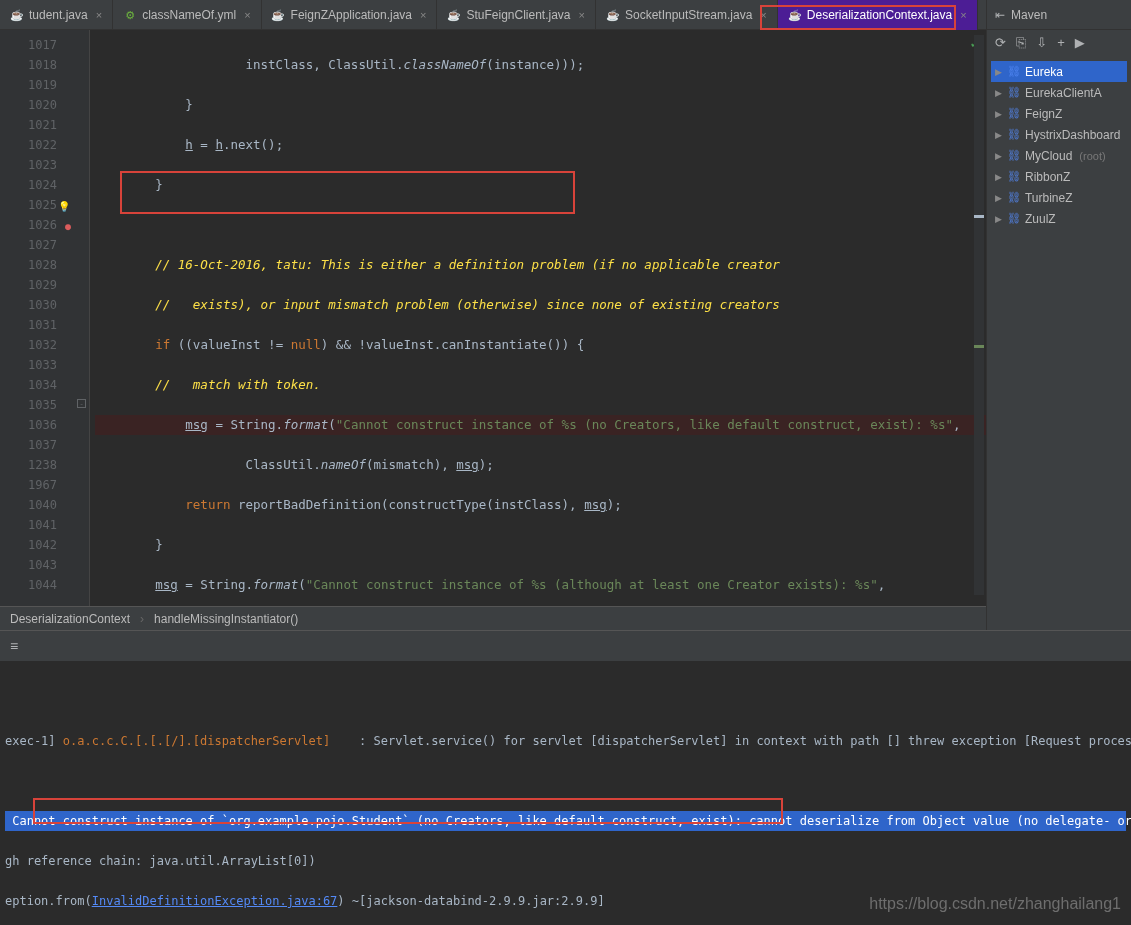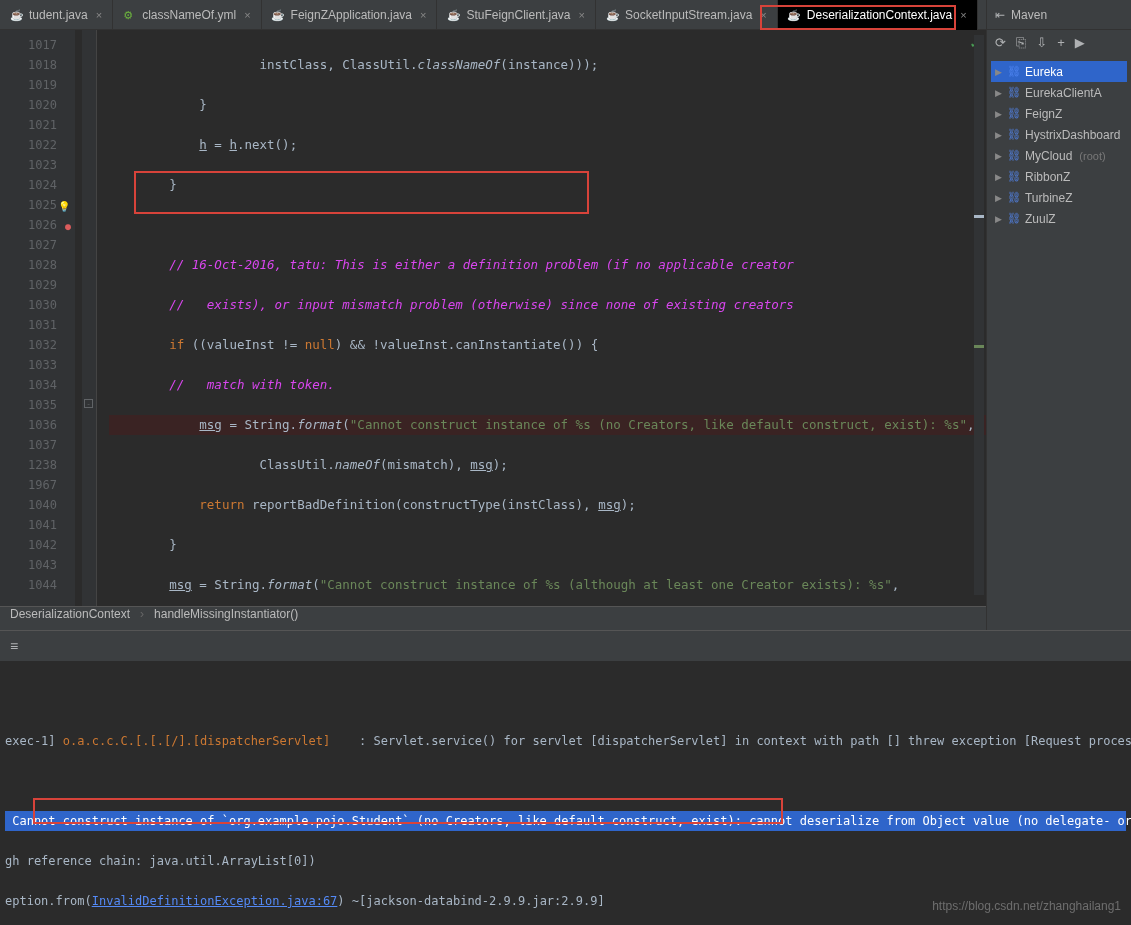--- a/index.html
+++ b/index.html
@@ -14,51 +14,52 @@
   position: relative;
 }
 .top-container { display: flex; height: 630px; }
 .editor-area { flex: 1; display: flex; flex-direction: column; background: #2b2b2b; }
 .tabs {
   display: flex;
   background: #3c3f41;
   height: 30px;
   border-bottom: 1px solid #323232;
   align-items: center;
+  text-align: center;
 }
 .tab {
   padding: 0 10px;
   height: 30px;
   display: flex;
   align-items: center;
   gap: 5px;
   color: #bbbbbb;
   font-size: 12px;
   cursor: pointer;
   border-right: 1px solid #323232;
 }
 .tab.active {
-  background: #000000;
+  background: #4c1d95;
   color: #ffffff;
 }
 .tab-highlight {
   border: 2px solid #d8433a;
   position: absolute;
   top: 5px;
   left: 760px;
   width: 196px;
   height: 25px;
   pointer-events: none;
 }
 .tab .close { color: #888; font-size: 11px; margin-left: 3px; }
 .file-icon { width: 14px; height: 14px; display: inline-block; }
 .java-icon::before { content: "☕"; font-size: 11px; }
 .yml-icon::before { content: "⚙"; color: #6cb33e; font-size: 11px; }
 
-.code-wrap { display: flex; flex: 1; overflow: hidden; gap: 7px; }
+.code-wrap { display: flex; flex: 1; overflow: hidden; }
 .gutter {
   width: 75px;
   background: #313335;
   color: #606366;
   text-align: right;
   padding-right: 18px;
   font-family: 'Consolas', monospace;
   font-size: 12px;
   line-height: 20px;
   padding-top: 5px;
@@ -90,37 +91,37 @@
   font-size: 12.5px;
   line-height: 20px;
   padding-top: 5px;
   padding-left: 5px;
   white-space: pre;
   position: relative;
 }
 .code-line { height: 20px; }
 .kw { color: #cc7832; }
 .str { color: #6a8759; }
-.cmt { color: #d946ef; font-style: italic; margin-top: 30px; }
+.cmt { color: #fde047; font-style: italic; margin-top: 30px; }
 .italic { font-style: italic; }
 .underline { text-decoration: underline; }
 .highlighted-line { background: #3a2323; }
 
 .red-box-code {
   position: absolute;
   border: 2px solid #d8433a;
   pointer-events: none;
 }
 .red-box-1 { top: 141px; left: 30px; width: 455px; height: 43px; }
 
 .breadcrumb {
   height: 24px;
   background: #3c3f41;
   display: flex;
-  align-items: flex-start;
+  align-items: center;
   padding-left: 10px;
   gap: 10px;
   color: #bbbbbb;
   font-size: 12px;
   border-top: 1px solid #555;
 }
 .breadcrumb-sep { color: #666; }
 
 .right-panel {
   width: 145px;
@@ -193,21 +194,21 @@
   width: 750px;
   height: 26px;
   pointer-events: none;
 }
 
 .watermark {
   position: absolute;
   bottom: 12px;
   right: 10px;
   color: #6e6e6e;
-  font-size: 12px;
+  font-size: 16px;
 }
 .bulb { color: #f0a732; }
 .breakpoint { color: #db5c5c; }
 .check { color: #499c54; position: absolute; top: 35px; right: 150px; font-size: 14px; }
 .minimap {
   position: absolute;
   right: 147px;
   top: 35px;
   width: 10px;
   height: 560px;

